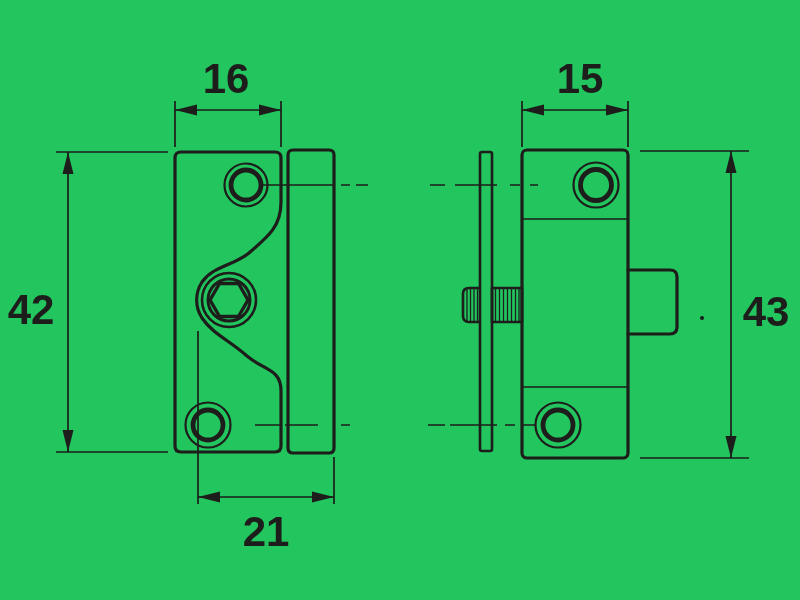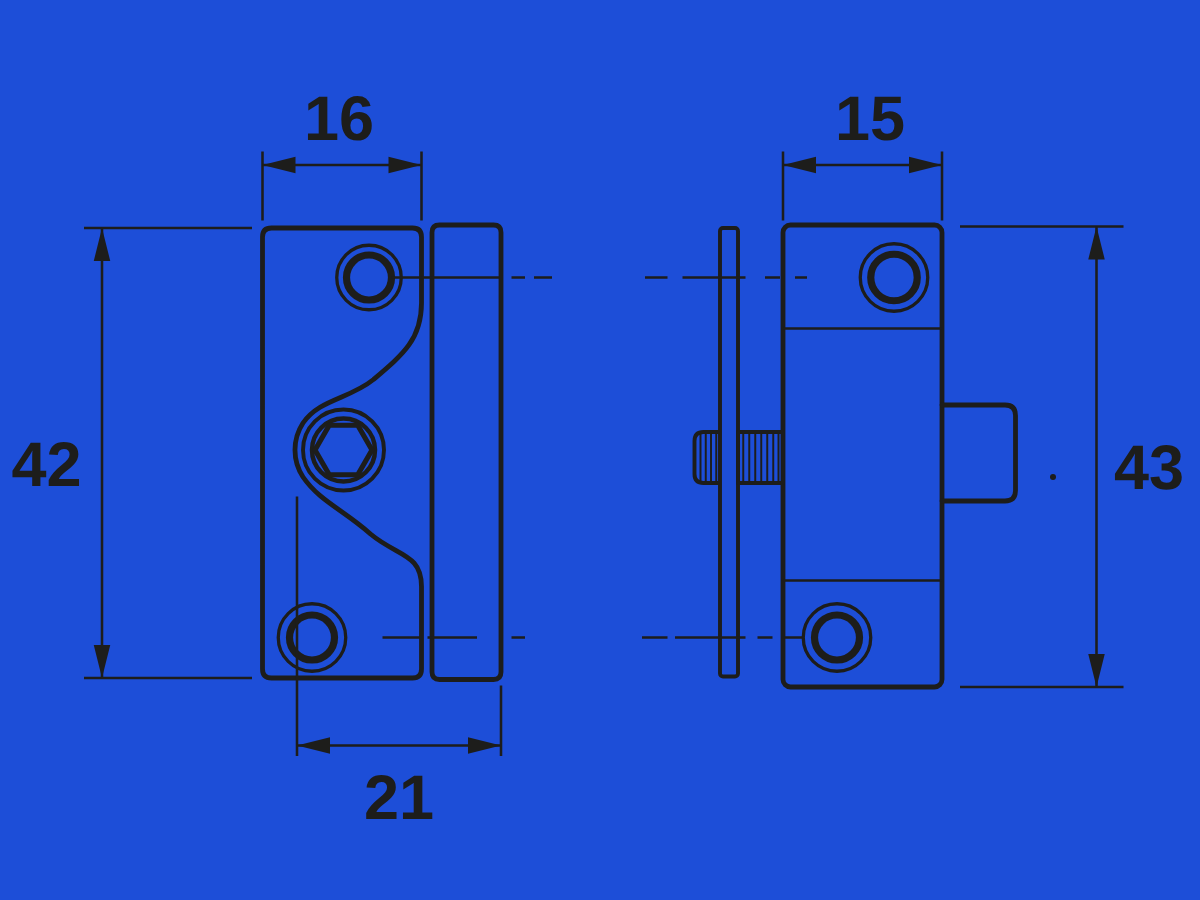--- a/index.html
+++ b/index.html
@@ -23,21 +23,21 @@
   .dot  { fill:var(--line); stroke:none; }
   text.dim {
     font-family:"Liberation Sans", sans-serif;
     font-size:42px; font-weight:bold;
     fill:var(--line); text-anchor:middle;
   }
 </style>
 </head>
 <body>
 
-<div class="stage" style="background: #1d4ed8;">
+<div class="stage" style="background: #22c55e;">
 <svg width="800" height="600" viewBox="0 0 800 600">
 
   <g>
 
     <path class="ol" d="M 181,152 L 275,152 Q 281,152 281,158 L 281,202
          C 281,226 269,236 249,253
          C 233,266 213,266 202,282
          A 33 33 0 0 0 202,318
          C 213,334 229,340 247,356
          C 265,371 281,369 281,391

